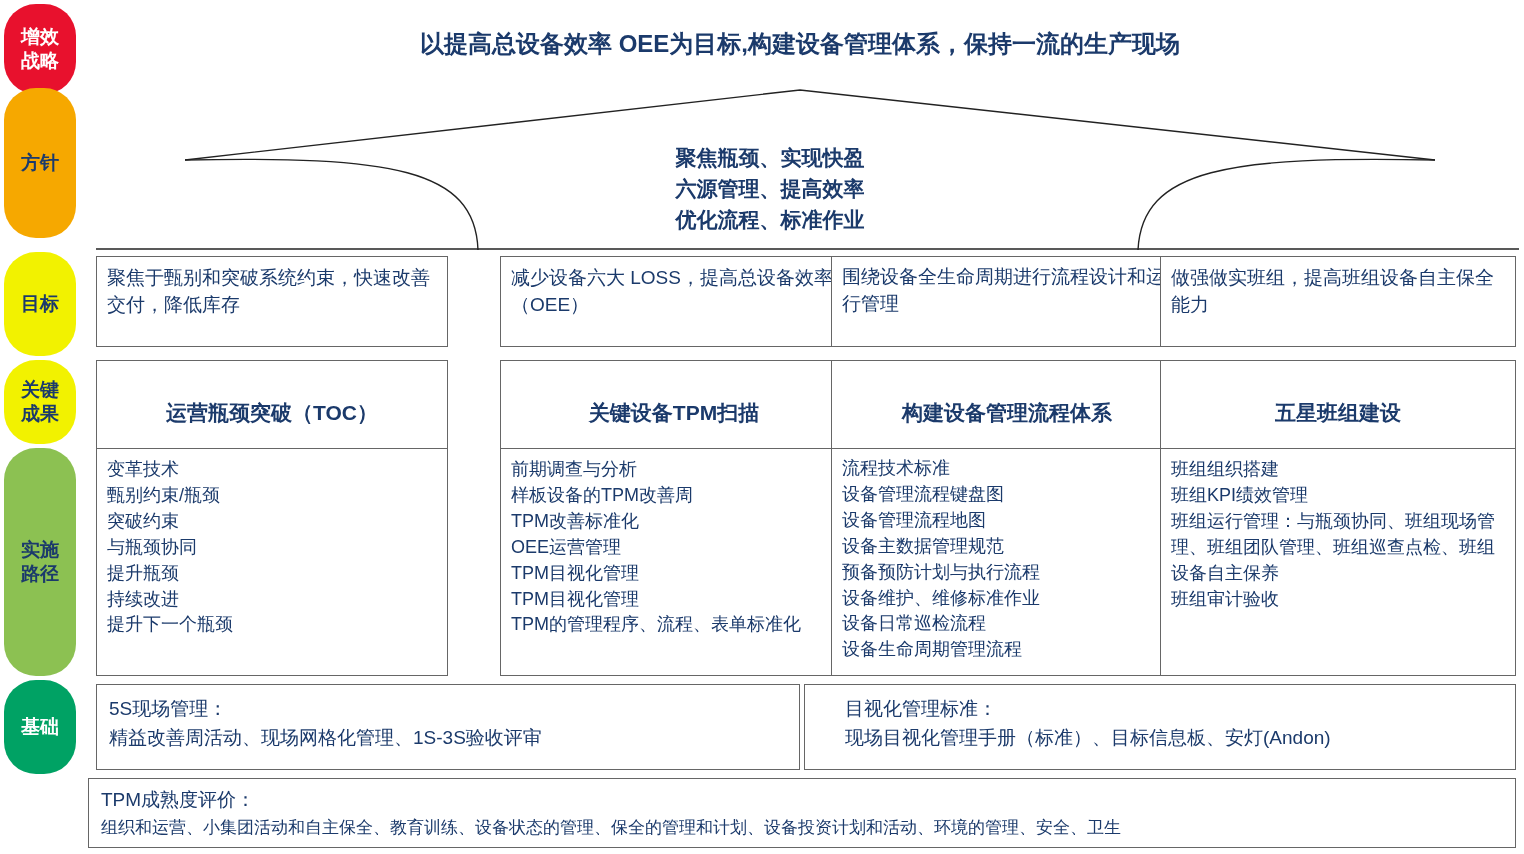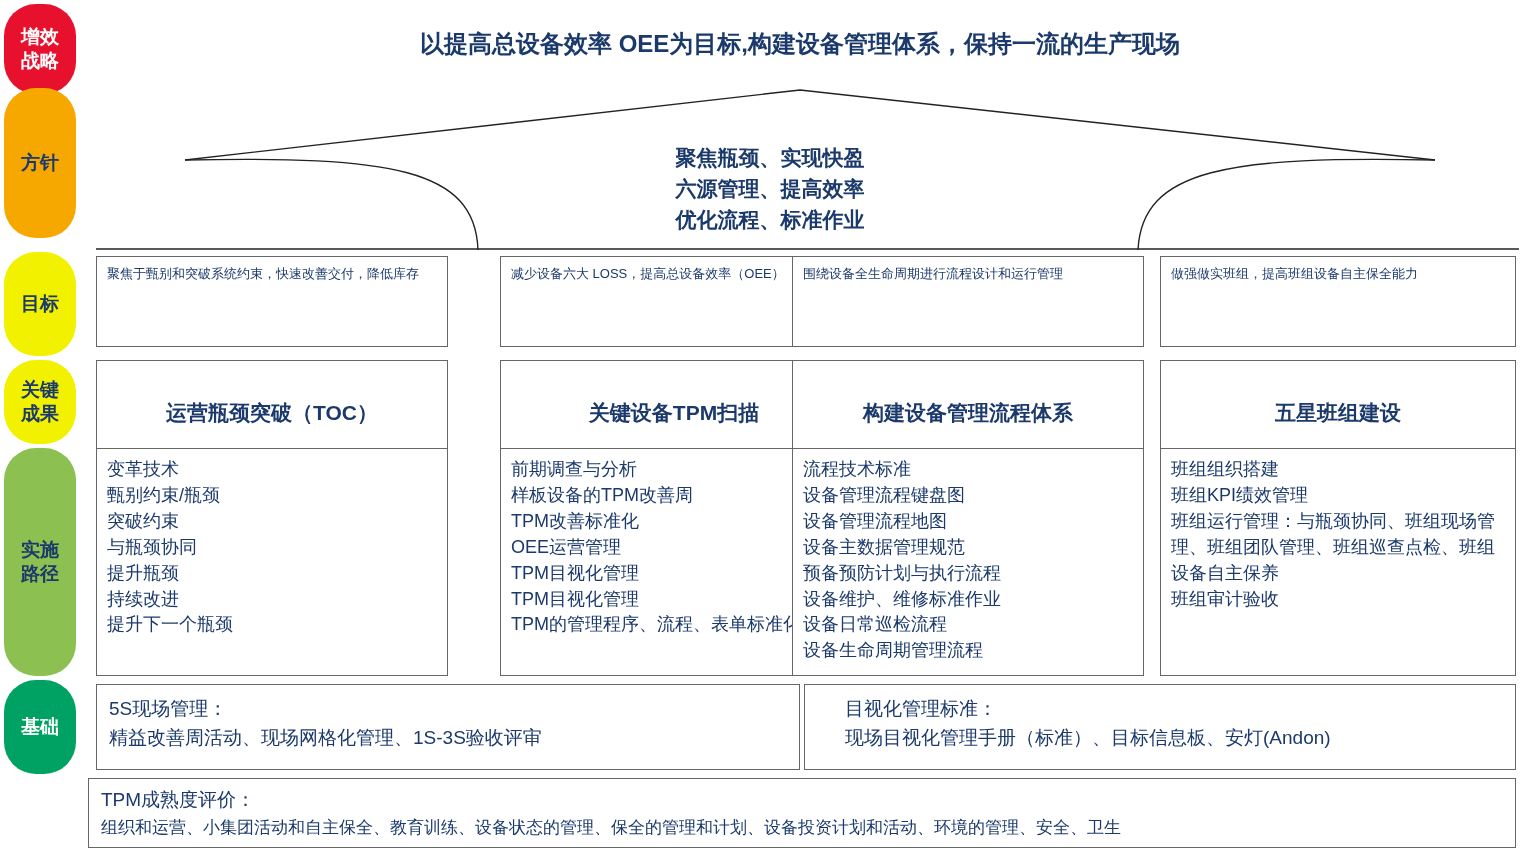--- a/index.html
+++ b/index.html
@@ -47,28 +47,28 @@
 
   
   .box{
     position:absolute;
     border:1px solid #666;
     box-sizing:border-box;
     background:#ffffff;
     color:#1b3a6b;
     padding:8px 10px;
   }
-  .goal{top:256px;height:91px;font-size:13px;line-height:1.42;}
+  .goal{top:256px;height:91px;font-size:19px;line-height:1.42;}
   .key{top:360px;height:106px;font-size:21px;font-weight:bold;
        display:flex;align-items:center;justify-content:center;text-align:center;}
   .path{top:448px;height:228px;font-size:18px;line-height:1.44;}
 
   .c1{left:96px;width:352px;}
   .c2{left:452px;width:348px;margin-left:48px;}
-  .c3{left:792px;width:352px;}
+  .c3{left:831px;width:352px;font-family:Liberation Mono, monospace;}
   .c4{left:1160px;width:356px;}
 
   
   .base{
     position:absolute;top:684px;height:86px;
     border:1px solid #666;box-sizing:border-box;background:#fff;
     padding:10px 12px;font-size:19px;line-height:1.5;
   }
   .base-l{left:96px;width:704px;}
   .base-r{left:804px;width:712px;padding-left:40px;}

